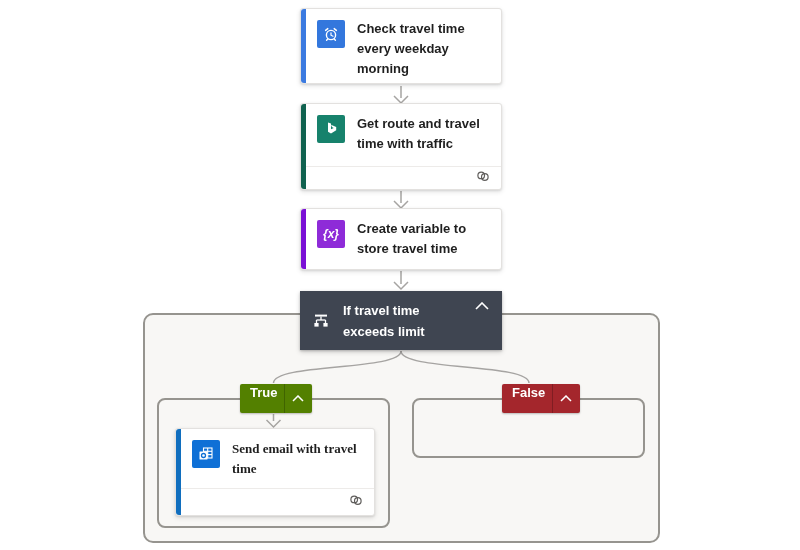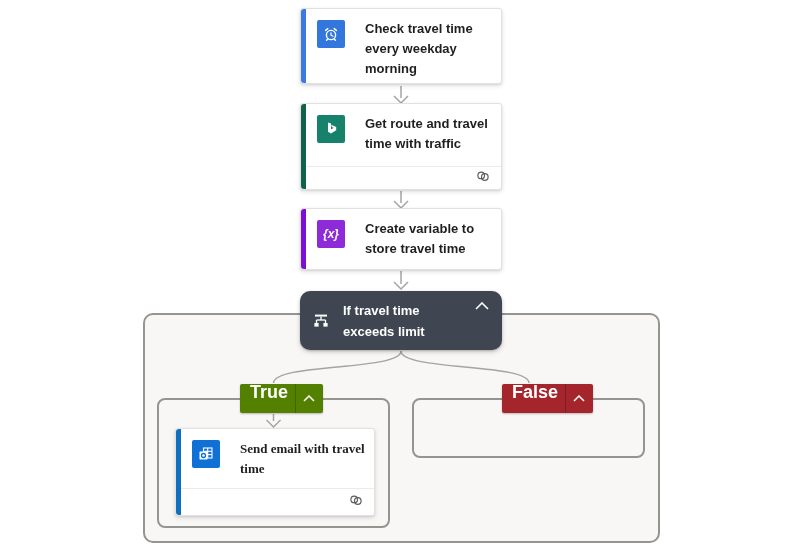--- a/index.html
+++ b/index.html
@@ -18,21 +18,21 @@
   
   .connectors{position:absolute;left:0;top:0;z-index:2;pointer-events:none;}
   .connectors path,.connectors line,.connectors polyline{stroke:#a6a4a2;stroke-width:1.5;fill:none;}
   
   .card{
     position:absolute;background:#ffffff;border:1px solid #e3e1df;border-radius:3px;
     box-shadow:0 1px 2px rgba(0,0,0,.09), 0 2px 5px rgba(0,0,0,.11);
     box-sizing:border-box;display:flex;flex-direction:column;z-index:3;cursor:pointer;
   }
   .card .accent{position:absolute;left:0;top:0;bottom:0;width:5px;border-radius:3px 0 0 3px;}
-  .card-body{display:flex;align-items:flex-start;gap:20px;padding:10px 8px 6px 16px;flex:1 1 auto;}
+  .card-body{display:flex;align-items:flex-start;gap:12px;padding:10px 8px 6px 16px;flex:1 1 auto;}
   .op-icon{
     width:28px;height:28px;border-radius:2px;flex:0 0 auto;
     display:flex;align-items:center;justify-content:center;margin-top:1px;
   }
   .op-icon.glyph{color:#fff;font-size:12px;font-style:italic;font-weight:bold;}
   .card-title{
     font-size:13px;font-weight:700;line-height:20px;color:#1f1f1f;letter-spacing:0;
   }
   .card-footer{
     border-top:1px solid #edebe9;height:22px;flex:0 0 auto;
@@ -40,32 +40,32 @@
   }
   .trigger-card{left:300px;top:8px;width:202px;height:76px;}
   .bing-card{left:300px;top:103px;width:202px;height:87px;}
   .variable-card{left:300px;top:208px;width:202px;height:62px;}
   .email-card{left:175px;top:428px;width:200px;height:88px;}
   .email-card .card-footer{height:26px;}
   .w118{max-width:118px;} .w132{max-width:132px;} .w125{max-width:125px;} .w142{max-width:142px;font-family:Liberation Serif, serif;}
   
   .condition{
     position:absolute;left:300px;top:291px;width:202px;height:59px;background:#3f4551;
-    border-radius:10px;box-sizing:border-box;display:flex;align-items:center;gap:13px;
+    border-radius:0;box-sizing:border-box;display:flex;align-items:center;gap:13px;
     padding:8px 12px;z-index:3;cursor:pointer;
     box-shadow:0 1px 2px rgba(0,0,0,.18), 0 2px 5px rgba(0,0,0,.18);
   }
   .condition-title{font-size:13px;font-weight:700;line-height:21px;color:#ffffff;max-width:108px;}
   .cond-collapse{position:absolute;right:11px;top:9px;background:none;border:none;padding:2px;cursor:pointer;line-height:0;}
   
   .badge{
     position:absolute;height:29px;display:flex;align-items:stretch;border-radius:2px;
     color:#ffffff;z-index:3;cursor:pointer;box-shadow:0 1px 2px rgba(0,0,0,.25);box-sizing:border-box;
   }
-  .badge .badge-label{display:flex;align-items:center;padding:0 7px 12px 10px;font-size:18px;font-weight:700;}
+  .badge .badge-label{display:flex;align-items:center;padding:0 7px 12px 10px;font-size:13px;font-weight:700;}
   .badge .badge-collapse{
     display:flex;align-items:center;padding:0 8px 0 7px;border:none;background:none;cursor:pointer;
     border-left:1px solid rgba(0,0,0,.22);line-height:0;
   }
   .badge.true{left:240px;top:384px;background:#538000;}
   .badge.false{left:493px;top:384px;background:#a4262c;margin-left:9px;}
 </style>
 </head>
 <body>
 

